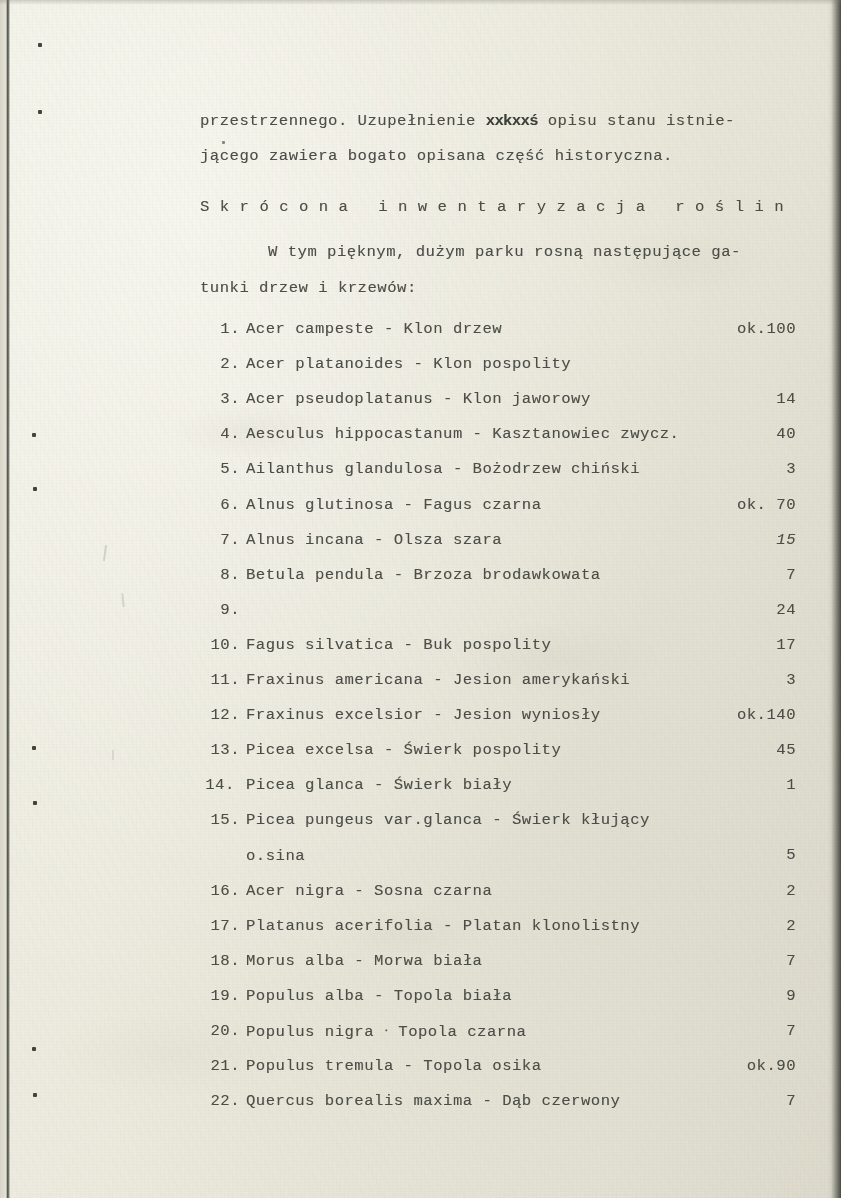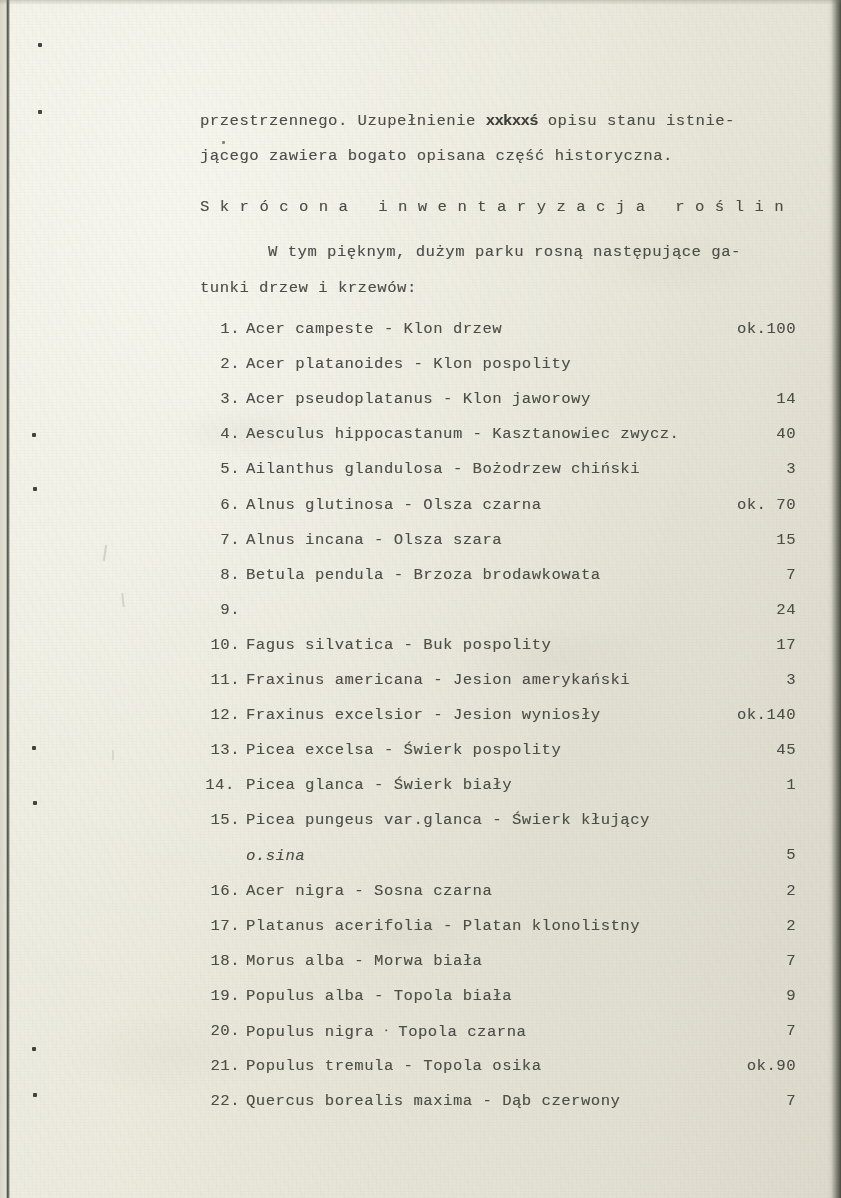--- a/index.html
+++ b/index.html
@@ -213,27 +213,27 @@
           <span class="tl name" style="position: absolute;">Aesculus hippocastanum - Kasztanowiec zwycz.</span>
           <span class="tl count" style="position: absolute;">40</span>
         </div>
         <div class="row" style="top: 460.4px;">
           <span class="tl num" style="position: absolute;">5.</span>
           <span class="tl name" style="position: absolute;">Ailanthus glandulosa - Bożodrzew chiński</span>
           <span class="tl count" style="position: absolute;">3</span>
         </div>
         <div class="row" style="top: 495.5px;">
           <span class="tl num" style="position: absolute;">6.</span>
-          <span class="tl name" style="position: absolute;">Alnus glutinosa - Olsza czarna</span>
+          <span class="tl name" style="position: absolute;">Alnus glutinosa - Fagus czarna</span>
           <span class="tl count" style="position: absolute;">ok. 70</span>
         </div>
         <div class="row" style="top: 530.6px;">
           <span class="tl num" style="position: absolute;">7.</span>
           <span class="tl name" style="position: absolute;">Alnus incana - Olsza szara</span>
-          <span class="tl count" style="position: absolute;">15</span>
+          <span class="tl count" style="position: absolute; font-style: italic;">15</span>
         </div>
         <div class="row" style="top: 565.7px;">
           <span class="tl num" style="position: absolute;">8.</span>
           <span class="tl name" style="position: absolute;">Betula pendula - Brzoza brodawkowata</span>
           <span class="tl count" style="position: absolute;">7</span>
         </div>
         <div class="row" style="top: 600.8px;">
           <span class="tl num" style="position: absolute;">9.</span>
           <span class="tl count" style="position: absolute;">24</span>
         </div>
@@ -260,21 +260,21 @@
         <div class="row" style="top: 776.3px;">
           <span class="tl num" style="position: absolute; text-align: center;">14.</span>
           <span class="tl name" style="position: absolute;">Picea glanca - Świerk biały</span>
           <span class="tl count" style="position: absolute;">1</span>
         </div>
         <div class="row" style="top: 811.4px;">
           <span class="tl num" style="position: absolute;">15.</span>
           <span class="tl name" style="position: absolute;">Picea pungeus var.glanca - Świerk kłujący</span>
           <span class="tl count" style="position: absolute; top: 35.1px;">5</span>
         </div>
-        <div class="row" style="top: 846.5px; font-style: italic;">
+        <div class="row" style="top: 846.5px;">
           <span class="tl cont" style="position: absolute;">o.sina</span>
         </div>
         <div class="row" style="top: 881.6px;">
           <span class="tl num" style="position: absolute;">16.</span>
           <span class="tl name" style="position: absolute;">Acer nigra - Sosna czarna</span>
           <span class="tl count" style="position: absolute;">2</span>
         </div>
         <div class="row" style="top: 916.7px;">
           <span class="tl num" style="position: absolute;">17.</span>
           <span class="tl name" style="position: absolute;">Platanus acerifolia - Platan klonolistny</span>

